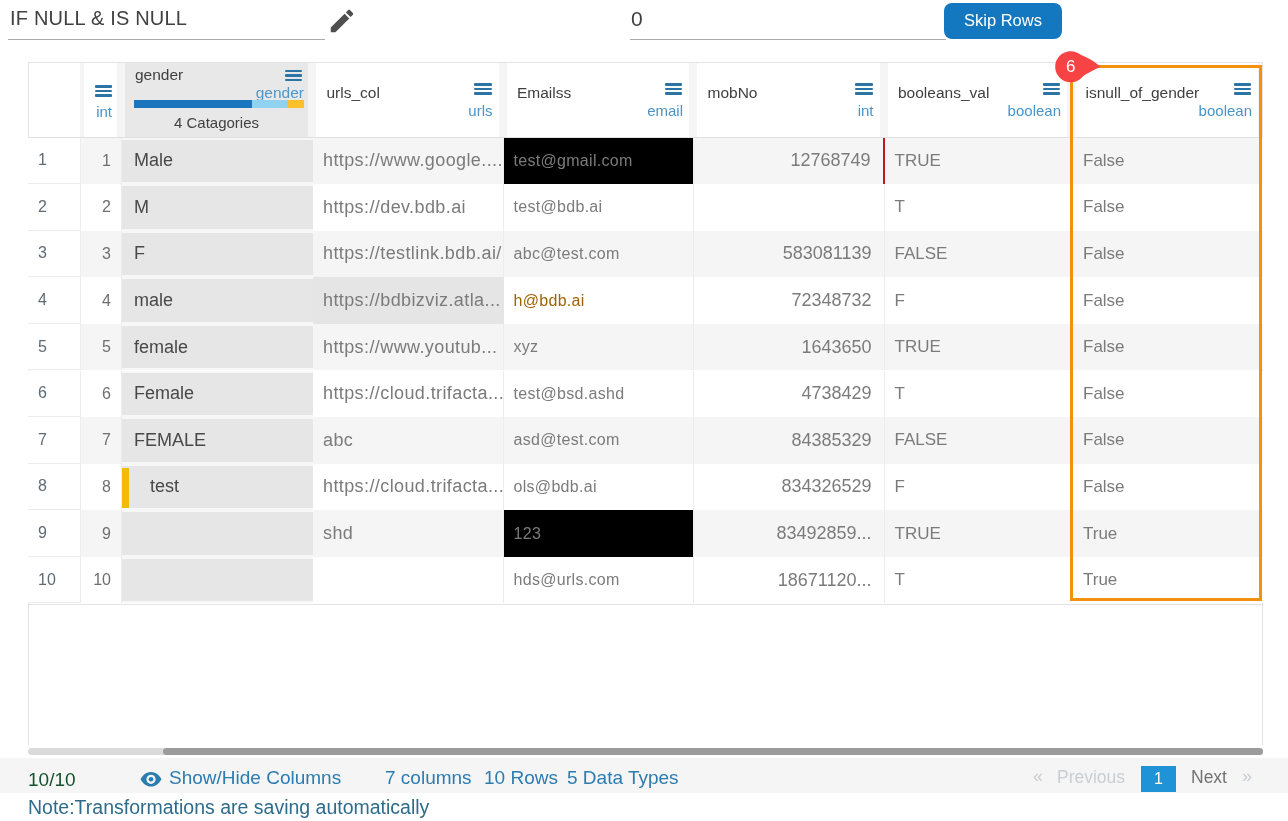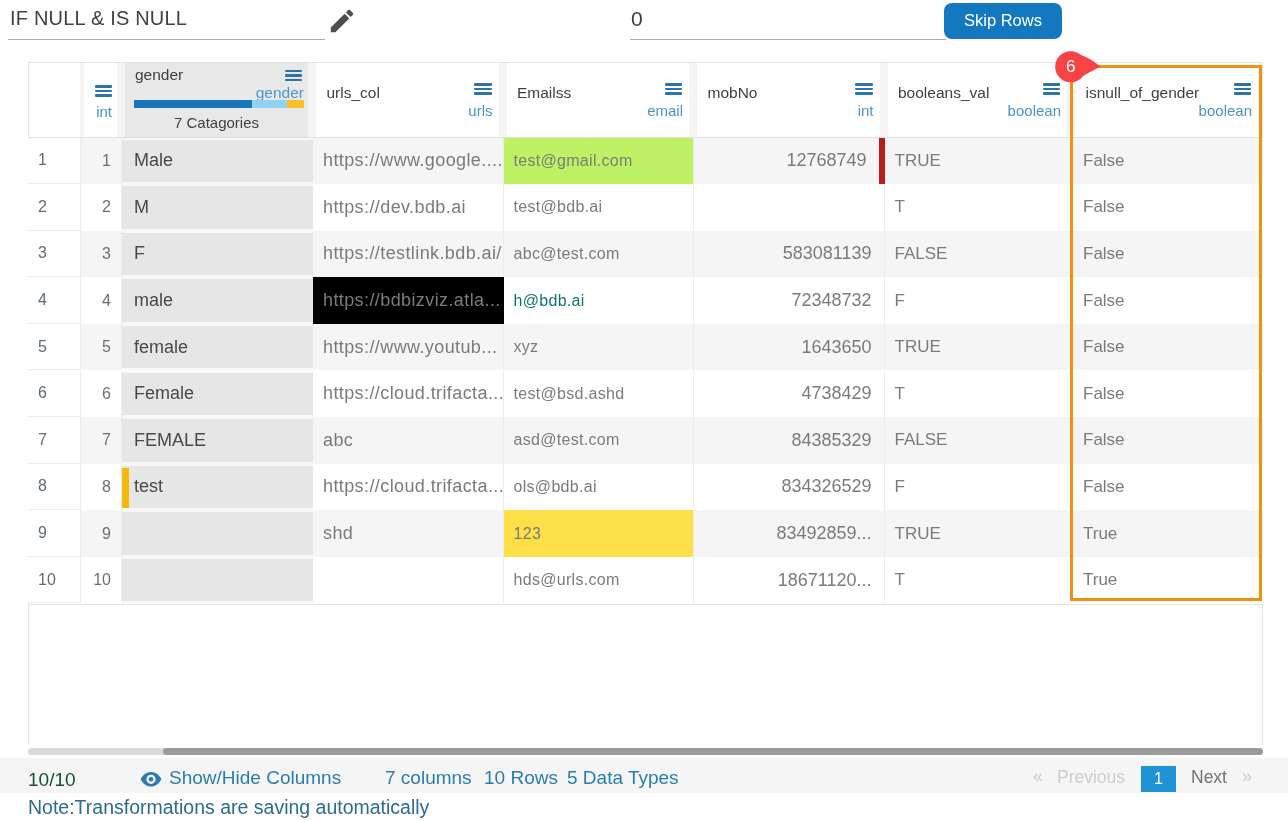--- a/index.html
+++ b/index.html
@@ -33,21 +33,21 @@
     <div style="position:absolute;left:159.5px;top:6.5px;width:17.5px;height:12.5px">
       <div style="position:absolute;left:0;top:0.0px;width:17.5px;height:2.6px;background:#2d74a6;border-radius:1px"></div>
       <div style="position:absolute;left:0;top:4.6px;width:17.5px;height:2.6px;background:#2d74a6;border-radius:1px"></div>
       <div style="position:absolute;left:0;top:9.2px;width:17.5px;height:2.6px;background:#2d74a6;border-radius:1px"></div>
     </div>
     <div class="abs" style="right:4px;top:21px;font-size:15.5px;color:#4a97cd">gender</div>
     <div class="abs" style="left:9px;top:37px;width:170px;height:8px;background:#1b75bc">
       <div class="abs" style="left:118px;top:0;width:35px;height:8px;background:#8fd2f2"></div>
       <div class="abs" style="left:153px;top:0;width:17px;height:8px;background:#fbc12c"></div>
     </div>
-    <div class="abs" style="left:0;right:0;top:50.5px;text-align:center;font-size:15px;color:#414141">7 Catagories</div>
+    <div class="abs" style="left:0;right:0;top:50.5px;text-align:center;font-size:15px;color:#414141">4 Catagories</div>
   </div>
 <div class="cell" style="left:316.0px;top:63px;width:182.5px;height:73.5px;background:#fff">
     <div class="abs" style="left:10.5px;top:21px;font-size:15.5px;color:#3f3f3f">urls_col</div>
     <div style="position:absolute;left:158.0px;top:20.0px;width:17.5px;height:12.5px">
       <div style="position:absolute;left:0;top:0.0px;width:17.5px;height:2.6px;background:#2d74a6;border-radius:1px"></div>
       <div style="position:absolute;left:0;top:4.6px;width:17.5px;height:2.6px;background:#2d74a6;border-radius:1px"></div>
       <div style="position:absolute;left:0;top:9.2px;width:17.5px;height:2.6px;background:#2d74a6;border-radius:1px"></div>
     </div>
     <div class="abs" style="right:6px;top:38.5px;font-size:15px;color:#4a94c8">urls</div>
   </div>
@@ -86,22 +86,22 @@
       <div style="position:absolute;left:0;top:9.2px;width:17.5px;height:2.6px;background:#2d74a6;border-radius:1px"></div>
     </div>
     <div class="abs" style="right:6px;top:38.5px;font-size:15px;color:#4a94c8">boolean</div>
   </div>
 <div class="cell" style="left:28px;top:137.5px;width:53.0px;height:46.6px;display:flex;align-items:center;background:#fff;border-bottom:1px solid #ececec;border-right:1px solid #ececec;padding-left:10px;font-size:16px;color:#5f6b76">1</div>
 <div class="cell" style="left:81px;top:137.5px;width:41.0px;height:46.6px;display:flex;align-items:center;background:#f5f5f5;border-right:1px solid #ececec;justify-content:flex-end;padding-right:10px;font-size:16px;color:#6f6f6f">1</div>
 <div class="cell" style="left:122px;top:137.5px;width:191.0px;height:46.6px;display:flex;align-items:center;background:#e6e6e6;border-top:2px solid rgba(248,248,248,0.9);border-bottom:2px solid rgba(248,248,248,0.9);font-size:18px;color:#484848;position:absolute">
     <span style="padding-left:12px">Male</span>
   </div>
 <div class="cell" style="left:313px;top:137.5px;width:190.5px;height:46.6px;display:flex;align-items:center;background:#f5f5f5;border-right:1px solid #ececec;padding-left:10px;font-size:18px;letter-spacing:0.4px;color:#7b7b7b">https://www.google....</div>
-<div class="cell" style="left:503.5px;top:137.5px;width:190.5px;height:46.6px;display:flex;align-items:center;background:#bef264;border-right:1px solid #ececec;padding-left:10px;font-size:16px;letter-spacing:0.3px;color:#7b7b7b">test@gmail.com</div>
-<div class="cell" style="left:694px;top:137.5px;width:190.5px;height:46.6px;display:flex;align-items:center;background:#f5f5f5;border-right:6px solid #b91c1c;justify-content:flex-end;padding-right:12px;font-size:18px;color:#7b7b7b">12768749</div>
+<div class="cell" style="left:503.5px;top:137.5px;width:190.5px;height:46.6px;display:flex;align-items:center;background:#000000;border-right:1px solid #ececec;padding-left:10px;font-size:16px;letter-spacing:0.3px;color:#7b7b7b">test@gmail.com</div>
+<div class="cell" style="left:694px;top:137.5px;width:190.5px;height:46.6px;display:flex;align-items:center;background:#f5f5f5;border-right:2px solid #b91c1c;justify-content:flex-end;padding-right:12px;font-size:18px;color:#7b7b7b">12768749</div>
 <div class="cell" style="left:884.5px;top:137.5px;width:187.5px;height:46.6px;display:flex;align-items:center;background:#f5f5f5;padding-left:10px;font-size:17px;color:#7b7b7b">TRUE</div>
 <div class="cell" style="left:1072px;top:137.5px;width:191.0px;height:46.6px;display:flex;align-items:center;background:#f5f5f5;padding-left:11px;font-size:17px;color:#7b7b7b">False</div>
 <div class="cell" style="left:28px;top:184.1px;width:53.0px;height:46.6px;display:flex;align-items:center;background:#fff;border-bottom:1px solid #ececec;border-right:1px solid #ececec;padding-left:10px;font-size:16px;color:#5f6b76">2</div>
 <div class="cell" style="left:81px;top:184.1px;width:41.0px;height:46.6px;display:flex;align-items:center;background:#fff;border-right:1px solid #ececec;justify-content:flex-end;padding-right:10px;font-size:16px;color:#6f6f6f">2</div>
 <div class="cell" style="left:122px;top:184.1px;width:191.0px;height:46.6px;display:flex;align-items:center;background:#e6e6e6;border-top:2px solid rgba(248,248,248,0.9);border-bottom:2px solid rgba(248,248,248,0.9);font-size:18px;color:#484848;position:absolute">
     <span style="padding-left:12px">M</span>
   </div>
 <div class="cell" style="left:313px;top:184.1px;width:190.5px;height:46.6px;display:flex;align-items:center;background:#fff;border-right:1px solid #ececec;padding-left:10px;font-size:18px;letter-spacing:0.4px;color:#7b7b7b">https://dev.bdb.ai</div>
 <div class="cell" style="left:503.5px;top:184.1px;width:190.5px;height:46.6px;display:flex;align-items:center;background:#fff;border-right:1px solid #ececec;padding-left:10px;font-size:16px;letter-spacing:0.3px;color:#7b7b7b">test@bdb.ai</div>
 <div class="cell" style="left:694px;top:184.1px;width:190.5px;height:46.6px;display:flex;align-items:center;background:#fff;border-right:1px solid #ececec;justify-content:flex-end;padding-right:12px;font-size:18px;color:#7b7b7b"></div>
@@ -115,22 +115,22 @@
 <div class="cell" style="left:313px;top:230.7px;width:190.5px;height:46.6px;display:flex;align-items:center;background:#f5f5f5;border-right:1px solid #ececec;padding-left:10px;font-size:18px;letter-spacing:0.4px;color:#7b7b7b">https://testlink.bdb.ai/</div>
 <div class="cell" style="left:503.5px;top:230.7px;width:190.5px;height:46.6px;display:flex;align-items:center;background:#f5f5f5;border-right:1px solid #ececec;padding-left:10px;font-size:16px;letter-spacing:0.3px;color:#7b7b7b">abc@test.com</div>
 <div class="cell" style="left:694px;top:230.7px;width:190.5px;height:46.6px;display:flex;align-items:center;background:#f5f5f5;border-right:1px solid #ececec;justify-content:flex-end;padding-right:12px;font-size:18px;color:#7b7b7b">583081139</div>
 <div class="cell" style="left:884.5px;top:230.7px;width:187.5px;height:46.6px;display:flex;align-items:center;background:#f5f5f5;padding-left:10px;font-size:17px;color:#7b7b7b">FALSE</div>
 <div class="cell" style="left:1072px;top:230.7px;width:191.0px;height:46.6px;display:flex;align-items:center;background:#f5f5f5;padding-left:11px;font-size:17px;color:#7b7b7b">False</div>
 <div class="cell" style="left:28px;top:277.3px;width:53.0px;height:46.6px;display:flex;align-items:center;background:#fff;border-bottom:1px solid #ececec;border-right:1px solid #ececec;padding-left:10px;font-size:16px;color:#5f6b76">4</div>
 <div class="cell" style="left:81px;top:277.3px;width:41.0px;height:46.6px;display:flex;align-items:center;background:#fff;border-right:1px solid #ececec;justify-content:flex-end;padding-right:10px;font-size:16px;color:#6f6f6f">4</div>
 <div class="cell" style="left:122px;top:277.3px;width:191.0px;height:46.6px;display:flex;align-items:center;background:#e6e6e6;border-top:2px solid rgba(248,248,248,0.9);border-bottom:2px solid rgba(248,248,248,0.9);font-size:18px;color:#484848;position:absolute">
     <span style="padding-left:12px">male</span>
   </div>
-<div class="cell" style="left:313px;top:277.3px;width:195px;height:46.6px;display:flex;align-items:center;background:#000000;border-right:1px solid #ececec;padding-left:10px;font-size:18px;letter-spacing:0.4px;color:#7b7b7b">https://bdbizviz.atla...</div>
-<div class="cell" style="left:503.5px;top:277.3px;width:190.5px;height:46.6px;display:flex;align-items:center;background:#fff;border-right:1px solid #ececec;padding-left:10px;font-size:16px;letter-spacing:0.3px;color:#0f766e">h@bdb.ai</div>
+<div class="cell" style="left:313px;top:277.3px;width:195px;height:46.6px;display:flex;align-items:center;background:#e5e5e5;border-right:1px solid #ececec;padding-left:10px;font-size:18px;letter-spacing:0.4px;color:#7b7b7b">https://bdbizviz.atla...</div>
+<div class="cell" style="left:503.5px;top:277.3px;width:190.5px;height:46.6px;display:flex;align-items:center;background:#fff;border-right:1px solid #ececec;padding-left:10px;font-size:16px;letter-spacing:0.3px;color:#a16207">h@bdb.ai</div>
 <div class="cell" style="left:694px;top:277.3px;width:190.5px;height:46.6px;display:flex;align-items:center;background:#fff;border-right:1px solid #ececec;justify-content:flex-end;padding-right:12px;font-size:18px;color:#7b7b7b">72348732</div>
 <div class="cell" style="left:884.5px;top:277.3px;width:187.5px;height:46.6px;display:flex;align-items:center;background:#fff;padding-left:10px;font-size:17px;color:#7b7b7b">F</div>
 <div class="cell" style="left:1072px;top:277.3px;width:191.0px;height:46.6px;display:flex;align-items:center;background:#fff;padding-left:11px;font-size:17px;color:#7b7b7b">False</div>
 <div class="cell" style="left:28px;top:323.9px;width:53.0px;height:46.6px;display:flex;align-items:center;background:#fff;border-bottom:1px solid #ececec;border-right:1px solid #ececec;padding-left:10px;font-size:16px;color:#5f6b76">5</div>
 <div class="cell" style="left:81px;top:323.9px;width:41.0px;height:46.6px;display:flex;align-items:center;background:#f5f5f5;border-right:1px solid #ececec;justify-content:flex-end;padding-right:10px;font-size:16px;color:#6f6f6f">5</div>
 <div class="cell" style="left:122px;top:323.9px;width:191.0px;height:46.6px;display:flex;align-items:center;background:#e6e6e6;border-top:2px solid rgba(248,248,248,0.9);border-bottom:2px solid rgba(248,248,248,0.9);font-size:18px;color:#484848;position:absolute">
     <span style="padding-left:12px">female</span>
   </div>
 <div class="cell" style="left:313px;top:323.9px;width:190.5px;height:46.6px;display:flex;align-items:center;background:#f5f5f5;border-right:1px solid #ececec;padding-left:10px;font-size:18px;letter-spacing:0.4px;color:#7b7b7b">https://www.youtub...</div>
 <div class="cell" style="left:503.5px;top:323.9px;width:190.5px;height:46.6px;display:flex;align-items:center;background:#f5f5f5;border-right:1px solid #ececec;padding-left:10px;font-size:16px;letter-spacing:0.3px;color:#7b7b7b">xyz</div>
@@ -154,34 +154,34 @@
   </div>
 <div class="cell" style="left:313px;top:417.1px;width:190.5px;height:46.6px;display:flex;align-items:center;background:#f5f5f5;border-right:1px solid #ececec;padding-left:10px;font-size:18px;letter-spacing:0.4px;color:#7b7b7b">abc</div>
 <div class="cell" style="left:503.5px;top:417.1px;width:190.5px;height:46.6px;display:flex;align-items:center;background:#f5f5f5;border-right:1px solid #ececec;padding-left:10px;font-size:16px;letter-spacing:0.3px;color:#7b7b7b">asd@test.com</div>
 <div class="cell" style="left:694px;top:417.1px;width:190.5px;height:46.6px;display:flex;align-items:center;background:#f5f5f5;border-right:1px solid #ececec;justify-content:flex-end;padding-right:12px;font-size:18px;color:#7b7b7b">84385329</div>
 <div class="cell" style="left:884.5px;top:417.1px;width:187.5px;height:46.6px;display:flex;align-items:center;background:#f5f5f5;padding-left:10px;font-size:17px;color:#7b7b7b">FALSE</div>
 <div class="cell" style="left:1072px;top:417.1px;width:191.0px;height:46.6px;display:flex;align-items:center;background:#f5f5f5;padding-left:11px;font-size:17px;color:#7b7b7b">False</div>
 <div class="cell" style="left:28px;top:463.7px;width:53.0px;height:46.6px;display:flex;align-items:center;background:#fff;border-bottom:1px solid #ececec;border-right:1px solid #ececec;padding-left:10px;font-size:16px;color:#5f6b76">8</div>
 <div class="cell" style="left:81px;top:463.7px;width:41.0px;height:46.6px;display:flex;align-items:center;background:#fff;border-right:1px solid #ececec;justify-content:flex-end;padding-right:10px;font-size:16px;color:#6f6f6f">8</div>
 <div class="cell" style="left:122px;top:463.7px;width:191.0px;height:46.6px;display:flex;align-items:center;background:#e6e6e6;border-top:2px solid rgba(248,248,248,0.9);border-bottom:2px solid rgba(248,248,248,0.9);font-size:18px;color:#484848;position:absolute">
     <div class="abs" style="left:0;top:2px;width:7px;height:40px;background:#f4b90a"></div>
-    <span style="padding-left:12px">test</span>
+    <span style="padding-left:28px">test</span>
   </div>
 <div class="cell" style="left:313px;top:463.7px;width:190.5px;height:46.6px;display:flex;align-items:center;background:#fff;border-right:1px solid #ececec;padding-left:10px;font-size:18px;letter-spacing:0.4px;color:#7b7b7b">https://cloud.trifacta....</div>
 <div class="cell" style="left:503.5px;top:463.7px;width:190.5px;height:46.6px;display:flex;align-items:center;background:#fff;border-right:1px solid #ececec;padding-left:10px;font-size:16px;letter-spacing:0.3px;color:#7b7b7b">ols@bdb.ai</div>
 <div class="cell" style="left:694px;top:463.7px;width:190.5px;height:46.6px;display:flex;align-items:center;background:#fff;border-right:1px solid #ececec;justify-content:flex-end;padding-right:12px;font-size:18px;color:#7b7b7b">834326529</div>
 <div class="cell" style="left:884.5px;top:463.7px;width:187.5px;height:46.6px;display:flex;align-items:center;background:#fff;padding-left:10px;font-size:17px;color:#7b7b7b">F</div>
 <div class="cell" style="left:1072px;top:463.7px;width:191.0px;height:46.6px;display:flex;align-items:center;background:#fff;padding-left:11px;font-size:17px;color:#7b7b7b">False</div>
 <div class="cell" style="left:28px;top:510.3px;width:53.0px;height:46.6px;display:flex;align-items:center;background:#fff;border-bottom:1px solid #ececec;border-right:1px solid #ececec;padding-left:10px;font-size:16px;color:#5f6b76">9</div>
 <div class="cell" style="left:81px;top:510.3px;width:41.0px;height:46.6px;display:flex;align-items:center;background:#f5f5f5;border-right:1px solid #ececec;justify-content:flex-end;padding-right:10px;font-size:16px;color:#6f6f6f">9</div>
 <div class="cell" style="left:122px;top:510.3px;width:191.0px;height:46.6px;display:flex;align-items:center;background:#e6e6e6;border-top:2px solid rgba(248,248,248,0.9);border-bottom:2px solid rgba(248,248,248,0.9);font-size:18px;color:#484848;position:absolute">
     <span style="padding-left:12px"></span>
   </div>
 <div class="cell" style="left:313px;top:510.3px;width:190.5px;height:46.6px;display:flex;align-items:center;background:#f5f5f5;border-right:1px solid #ececec;padding-left:10px;font-size:18px;letter-spacing:0.4px;color:#7b7b7b">shd</div>
-<div class="cell" style="left:503.5px;top:510.3px;width:190.5px;height:46.6px;display:flex;align-items:center;background:#fde047;border-right:1px solid #ececec;padding-left:10px;font-size:16px;letter-spacing:0.3px;color:#7b7b7b">123</div>
+<div class="cell" style="left:503.5px;top:510.3px;width:190.5px;height:46.6px;display:flex;align-items:center;background:#000000;border-right:1px solid #ececec;padding-left:10px;font-size:16px;letter-spacing:0.3px;color:#7b7b7b">123</div>
 <div class="cell" style="left:694px;top:510.3px;width:190.5px;height:46.6px;display:flex;align-items:center;background:#f5f5f5;border-right:1px solid #ececec;justify-content:flex-end;padding-right:12px;font-size:18px;color:#7b7b7b">83492859...</div>
 <div class="cell" style="left:884.5px;top:510.3px;width:187.5px;height:46.6px;display:flex;align-items:center;background:#f5f5f5;padding-left:10px;font-size:17px;color:#7b7b7b">TRUE</div>
 <div class="cell" style="left:1072px;top:510.3px;width:191.0px;height:46.6px;display:flex;align-items:center;background:#f5f5f5;padding-left:11px;font-size:17px;color:#7b7b7b">True</div>
 <div class="cell" style="left:28px;top:556.9px;width:53.0px;height:46.6px;display:flex;align-items:center;background:#fff;border-bottom:1px solid #ececec;border-right:1px solid #ececec;padding-left:10px;font-size:16px;color:#5f6b76">10</div>
 <div class="cell" style="left:81px;top:556.9px;width:41.0px;height:46.6px;display:flex;align-items:center;background:#fff;border-right:1px solid #ececec;justify-content:flex-end;padding-right:10px;font-size:16px;color:#6f6f6f">10</div>
 <div class="cell" style="left:122px;top:556.9px;width:191.0px;height:46.6px;display:flex;align-items:center;background:#e6e6e6;border-top:2px solid rgba(248,248,248,0.9);border-bottom:2px solid rgba(248,248,248,0.9);font-size:18px;color:#484848;position:absolute">
     <span style="padding-left:12px"></span>
   </div>
 <div class="cell" style="left:313px;top:556.9px;width:190.5px;height:46.6px;display:flex;align-items:center;background:#fff;border-right:1px solid #ececec;padding-left:10px;font-size:18px;letter-spacing:0.4px;color:#7b7b7b"></div>
 <div class="cell" style="left:503.5px;top:556.9px;width:190.5px;height:46.6px;display:flex;align-items:center;background:#fff;border-right:1px solid #ececec;padding-left:10px;font-size:16px;letter-spacing:0.3px;color:#7b7b7b">hds@urls.com</div>

